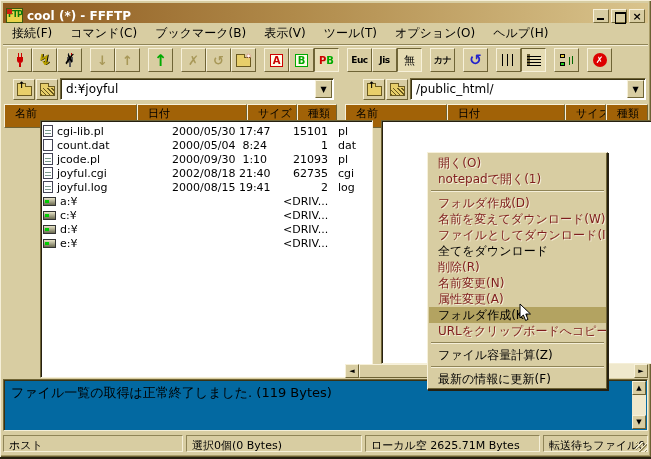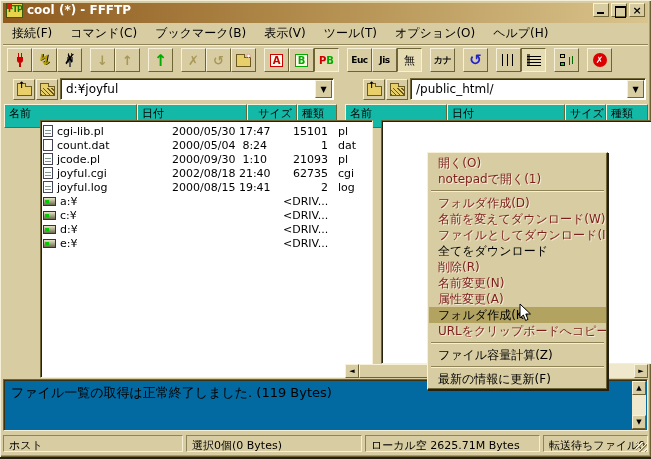--- a/index.html
+++ b/index.html
@@ -3,21 +3,21 @@
 <meta charset="utf-8">
 <style>
   html,body{margin:0;padding:0;background:#555;}
   *{box-sizing:border-box;font-family:"DejaVu Sans",sans-serif;}
   .mono{font-family:"DejaVu Sans Mono",monospace;}
   .window{position:relative;width:651px;height:459px;background:#d8cda2;
     box-shadow:inset 1px 1px 0 #f5efd8, inset -1px -1px 0 #6b5f33, inset -2px -2px 0 #a89c68;
     border-bottom:2px solid #262010;overflow:hidden;}
   
   .titlebar{position:absolute;left:3px;top:3px;width:645px;height:20px;
-    background:linear-gradient(90deg,#8e5a1f,#b08a4a 45%,#d9c48d);display:flex;align-items:flex-start;padding:0 3px;}
+    background:linear-gradient(90deg,#8e5a1f,#b08a4a 45%,#d9c48d);display:flex;align-items:flex-end;padding:0 3px;}
   .app-icon{width:17px;height:15px;margin-right:4px;position:relative;background:#e8d44a;border:1px solid #3c5a10;}
   .app-icon::before{content:"FTP";position:absolute;left:1px;top:2px;font-size:8px;line-height:8px;font-weight:bold;color:#0a7a0a;letter-spacing:-1px;}
   .app-icon::after{content:"";position:absolute;left:0;top:0;width:5px;height:5px;background:#d02010;}
   .title-text{color:#fff;font-size:12px;font-weight:bold;flex:1;white-space:nowrap;overflow:hidden;}
   .winbtn{width:16px;height:14px;background:#d8cda2;border:1px solid;border-color:#f7f1da #6f6436 #6f6436 #f7f1da;
     margin-left:2px;position:relative;display:flex;align-items:center;justify-content:center;font-size:11px;font-weight:bold;color:#000;line-height:1;}
   .winbtn.min::after{content:"";position:absolute;left:3px;bottom:2px;width:7px;height:2px;background:#000;}
   .winbtn.max::after{content:"";position:absolute;left:3px;top:2px;width:9px;height:9px;border:1px solid #000;border-top-width:2px;}
   
   .menubar{position:absolute;left:3px;top:23px;width:645px;height:21px;display:flex;align-items:center;}
@@ -58,22 +58,22 @@
   .abort-glyph{width:14px;height:14px;border-radius:50%;background:#d00;color:#fff;font-size:9px;line-height:14px;text-align:center;font-weight:bold;}
   
   .pathbtn{position:absolute;width:22px;height:21px;background:#d8cda2;border:1px solid;border-color:#f7f1da #6f6436 #6f6436 #f7f1da;display:flex;align-items:center;justify-content:center;}
   .pathbtn .up{position:absolute;font-size:9px;font-weight:bold;color:#000;top:0px;left:4px;}
   .pathbtn .hatch{position:absolute;left:4px;top:8px;width:13px;height:7px;background:repeating-linear-gradient(45deg,#6b5a1f 0 1px,transparent 1px 3px);}
   .combo{position:absolute;height:22px;background:#fff;border:1px solid;border-color:#6f6436 #fff #fff #6f6436;box-shadow:inset 1px 1px 0 #3a3213;display:flex;align-items:center;}
   .combo .ctext{flex:1;font-size:12px;padding-left:5px;white-space:pre;overflow:hidden;}
   .combo .drop{width:17px;height:18px;margin-right:1px;background:#d8cda2;border:1px solid;border-color:#f7f1da #6f6436 #6f6436 #f7f1da;
     display:flex;align-items:center;justify-content:center;font-size:8px;color:#000;}
   
-  .hcell{position:absolute;top:104px;height:24px;background:#14b8a6;border:1px solid;border-color:#f7f1da #6f6436 #6f6436 #f7f1da;
-    font-size:11px;padding:1px 4px;overflow:hidden;white-space:nowrap;}
+  .hcell{position:absolute;top:104px;height:24px;background:#a16207;border:1px solid;border-color:#f7f1da #6f6436 #6f6436 #f7f1da;
+    font-size:11px;padding:1px 10px;overflow:hidden;white-space:nowrap;}
   .hcell.right{text-align:right;}
   .listbox{position:absolute;background:#fff;border:1px solid;border-color:#6f6436 #f5efd8 #f5efd8 #6f6436;box-shadow:inset 1px 1px 0 #262010;overflow:hidden;margin-left:36px;}
   .frow{position:relative;height:14px;display:flex;align-items:center;font-size:11px;white-space:pre;}
   .frow .c-name{width:131px;display:flex;align-items:center;padding-left:2px;overflow:hidden;}
   .frow .c-name span{margin-left:4px;}
   .frow .c-date{width:110px;overflow:hidden;}
   .frow .c-size{width:49px;text-align:right;padding-right:3px;overflow:hidden;}
   .frow.drive .c-size{text-align:left;padding-left:1px;}
   .frow .c-type{padding-left:7px;overflow:hidden;}
   .doc-icon{width:10px;height:12px;flex:0 0 10px;background:#fff;border:1px solid #445;

